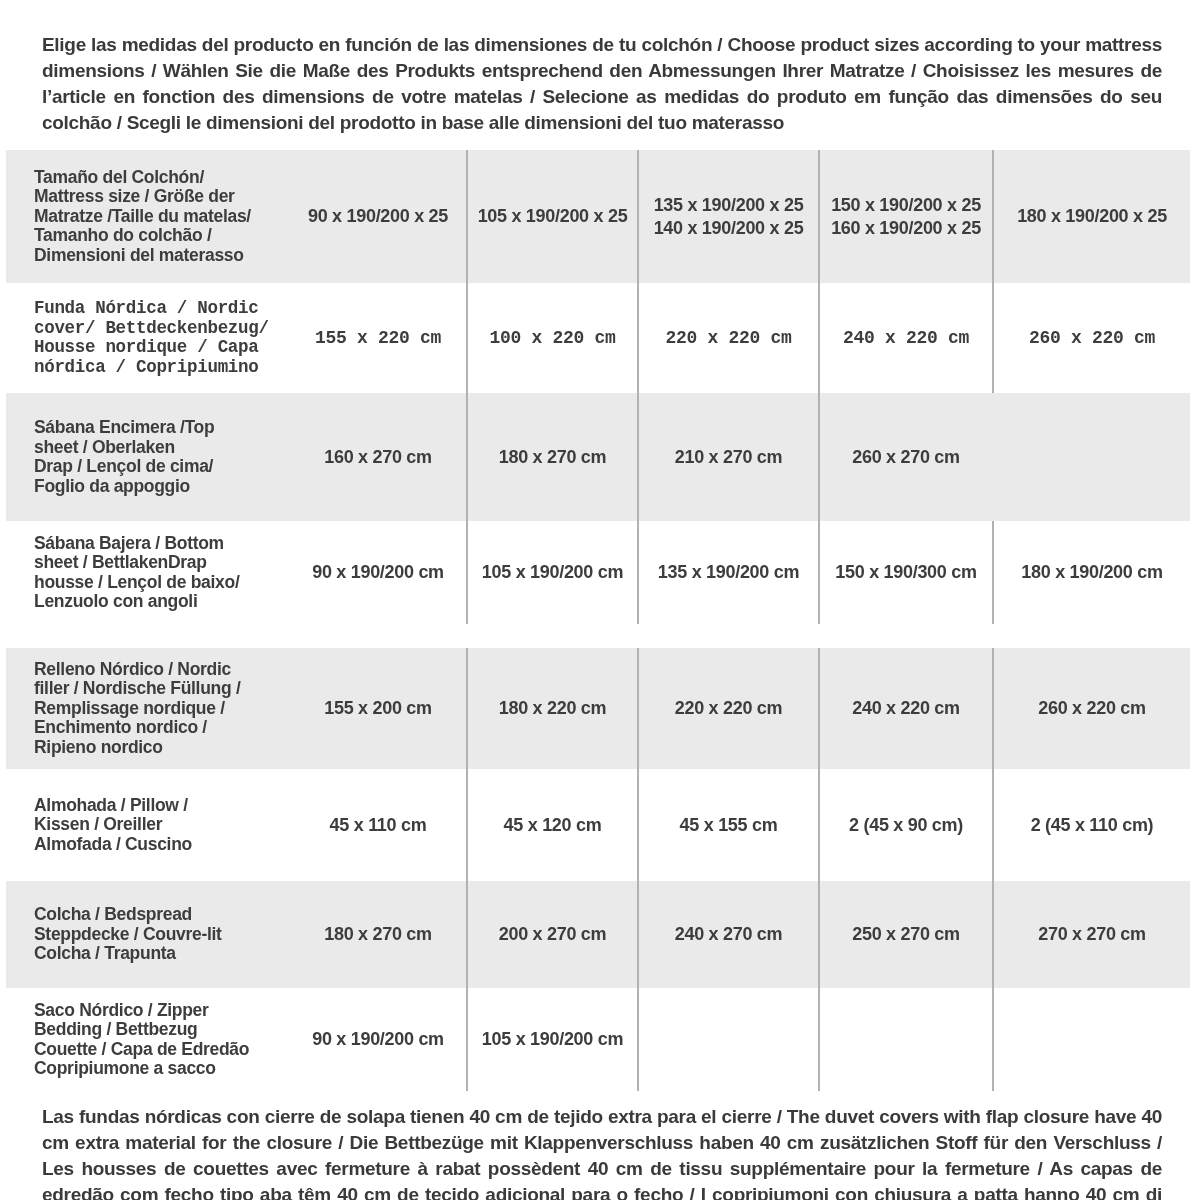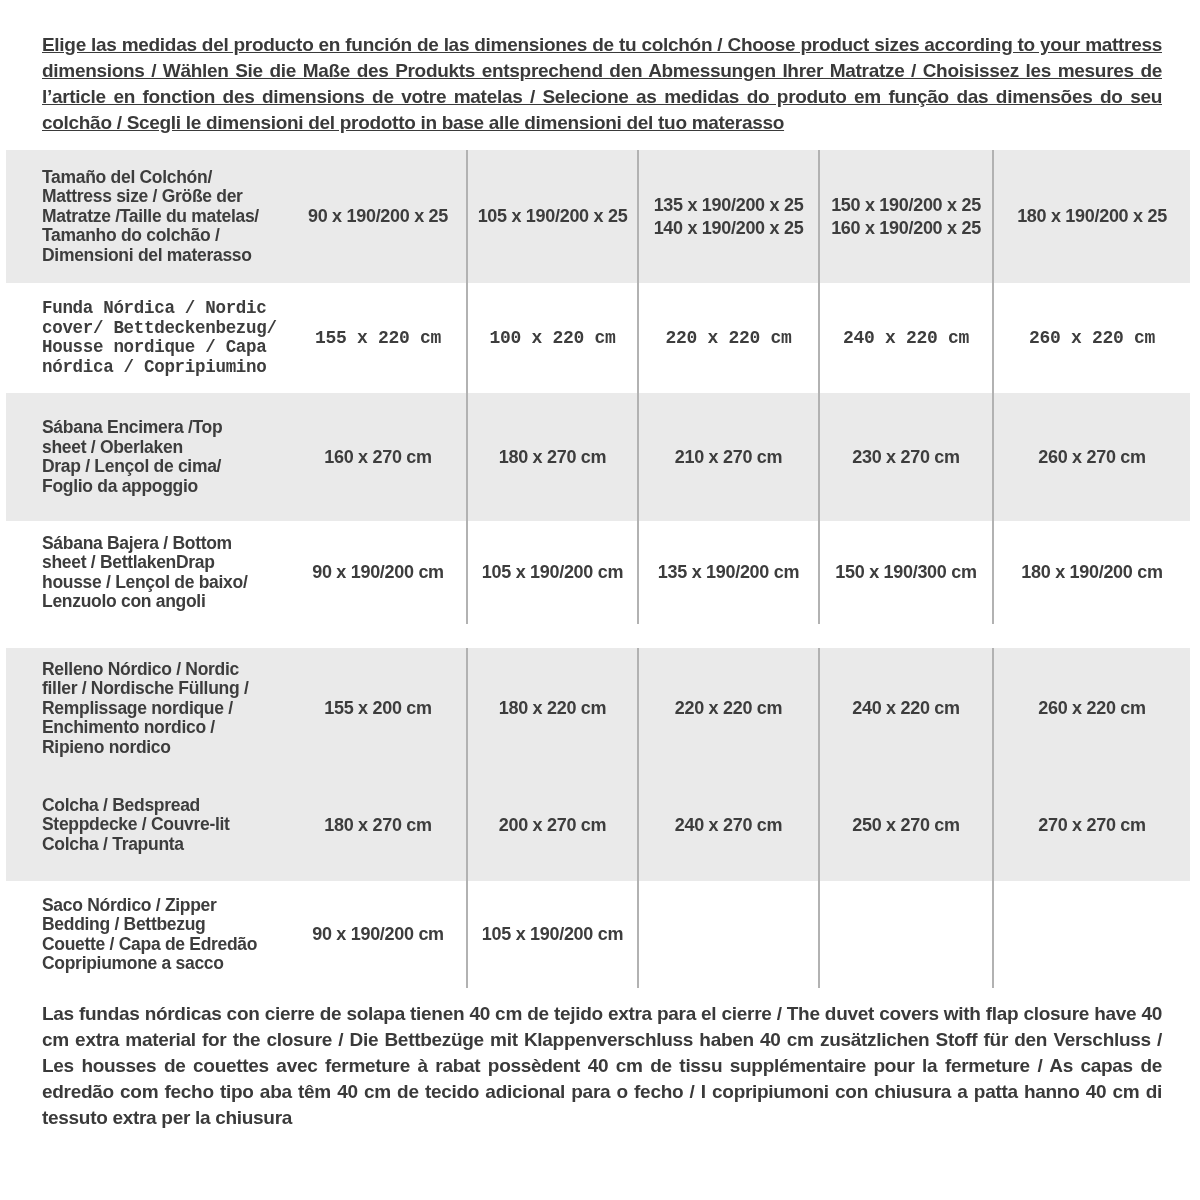--- a/index.html
+++ b/index.html
@@ -6,36 +6,36 @@
   body{
     width:1200px;height:1200px;background:#ffffff;
     font-family:"Liberation Sans",sans-serif;font-weight:bold;color:#3d3d3d;
     -webkit-font-smoothing:antialiased;
   }
   .page{width:1200px;height:1200px;overflow:hidden;}
   .intro,.footnote{
     margin:0 38px 0 42px;font-size:19px;line-height:26px;
     text-align:justify;letter-spacing:-0.3px;color:#3a3a3a;
   }
-  .intro{padding-top:32px;margin-bottom:14px;text-decoration:underline;}
+  .intro{padding-top:32px;margin-bottom:14px;}
   .footnote{margin-top:13px;}
   .size-table{margin-left:6px;width:1184px;}
   .trow{display:grid;grid-template-columns:284px 176px 171px 181px 174px 198px;}
   .trow.gray{background:#eaeaea;}
   .trow:nth-child(1){height:133px;}
   .trow:nth-child(2){height:110px;font-family:Liberation Mono, monospace;}
   .trow:nth-child(3){height:128px;}
   .trow:nth-child(4){height:103px;}
   .trow:nth-child(5){height:121px;margin-top:24px;}
   .trow:nth-child(6){height:112px;}
   .trow:nth-child(7){height:107px;}
   .trow:nth-child(8){height:103px;}
   .cell{display:flex;align-items:center;letter-spacing:-0.3px;}
   .lbl{
-    padding-left:36px;padding-right:6px;
+    padding-left:28px;padding-right:6px;
     font-size:17.5px;line-height:19.5px;white-space:pre-line;
   }
   .val{
     justify-content:center;text-align:center;
     font-size:18px;line-height:23px;white-space:pre-line;
   }
   .trow > .cell:nth-child(n+3){border-left:2px solid #b2b2b2;}
 </style>
 </head>
 <body>
@@ -74,21 +74,20 @@
     </div>
 
     <div class="trow gray">
       <div class="cell lbl">Sábana Encimera /Top
 sheet / Oberlaken
 Drap / Lençol de cima/
 Foglio da appoggio</div>
       <div class="cell val">160 x 270 cm</div>
       <div class="cell val">180 x 270 cm</div>
       <div class="cell val">210 x 270 cm</div>
-      <div class="cell val">230 x 270 cm</div>
       <div class="cell val">260 x 270 cm</div>
     </div>
 
     <div class="trow">
       <div class="cell lbl">Sábana Bajera / Bottom
 sheet / BettlakenDrap
 housse / Lençol de baixo/
 Lenzuolo con angoli</div>
       <div class="cell val">90 x 190/200 cm</div>
       <div class="cell val">105 x 190/200 cm</div>
@@ -103,20 +102,30 @@
 Remplissage nordique /
 Enchimento nordico /
 Ripieno nordico</div>
       <div class="cell val">155 x 200 cm</div>
       <div class="cell val">180 x 220 cm</div>
       <div class="cell val">220 x 220 cm</div>
       <div class="cell val">240 x 220 cm</div>
       <div class="cell val">260 x 220 cm</div>
     </div>
 
+    <div class="trow">
+      <div class="cell lbl">Almohada  / Pillow /
+Kissen / Oreiller
+Almofada / Cuscino</div>
+      <div class="cell val">45 x 110 cm</div>
+      <div class="cell val">45 x 120 cm</div>
+      <div class="cell val">45 x 155 cm</div>
+      <div class="cell val">2 (45 x 90 cm)</div>
+      <div class="cell val">2 (45 x 110 cm)</div>
+    </div>
 
     <div class="trow gray">
       <div class="cell lbl">Colcha / Bedspread
 Steppdecke / Couvre-lit
 Colcha / Trapunta</div>
       <div class="cell val">180 x 270 cm</div>
       <div class="cell val">200 x 270 cm</div>
       <div class="cell val">240 x 270 cm</div>
       <div class="cell val">250 x 270 cm</div>
       <div class="cell val">270 x 270 cm</div>

